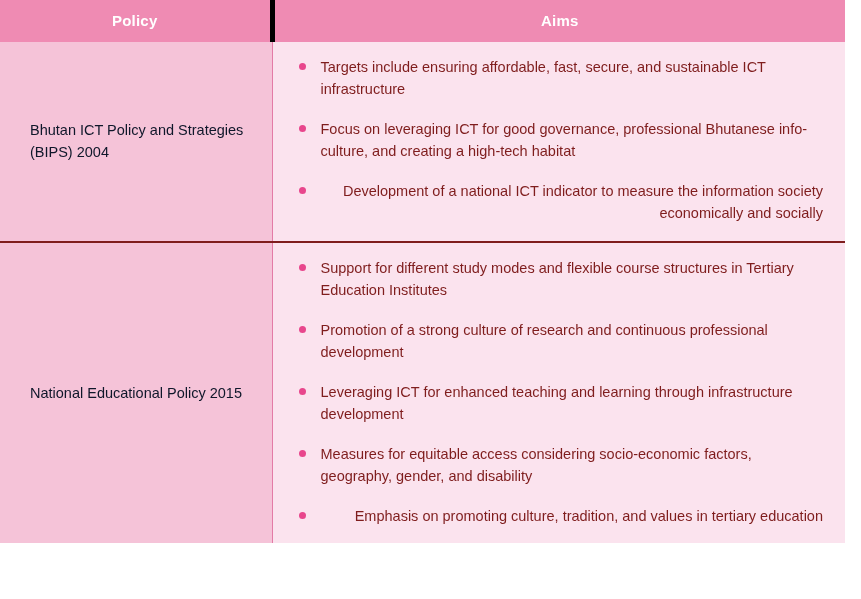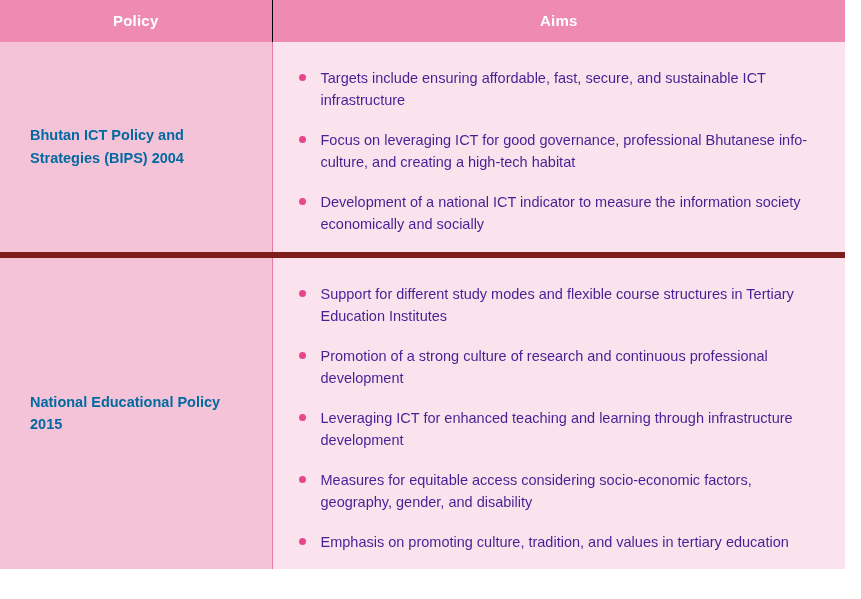--- a/index.html
+++ b/index.html
@@ -26,60 +26,61 @@
     background: #ef8bb3;
     color: #ffffff;
     font-size: 15px;
     font-weight: bold;
     text-align: center;
     padding: 12px 6px 13px 6px;
     border: none;
     letter-spacing: 0.2px;
   }
   thead th.th-policy {
-    border-right: 1px solid #000000;
+    border-right: 5px solid #000000;
   }
 
   td {
     vertical-align: middle;
     border: none;
   }
   td.policy-cell {
     background: #f5c3d8;
-    color: #0369a1;
+    color: #0f172a;
     font-size: 14.5px;
-    font-weight: bold;
+    font-weight: normal;
     line-height: 1.55;
     padding: 10px 18px 10px 30px;
     border-right: 1px solid #e37ba6;
   }
   td.aims-cell {
     background: #fbe3ee;
     padding: 14px 22px 14px 24px;
   }
 
   tbody tr.row-divider td {
-    border-top: 6px solid #7f1d1d;
+    border-top: 2px solid #7f1d1d;
   }
 
   ul.aims-list {
     list-style: none;
     margin: 0;
     padding: 0;
   }
   ul.aims-list li {
     position: relative;
     padding-left: 24px;
-    margin: 11px 0 17px 0;
-    color: #4c1d95;
+    margin: 0 0 17px 0;
+    color: #7f1d1d;
     font-size: 14.5px;
     line-height: 1.55;
   }
   ul.aims-list li:last-child {
     margin-bottom: 2px;
+    text-align: right;
   }
   ul.aims-list li .bullet {
     position: absolute;
     left: 2px;
     top: 7px;
     width: 7px;
     height: 7px;
     border-radius: 50%;
     background: #e8468c;
     display: block;

